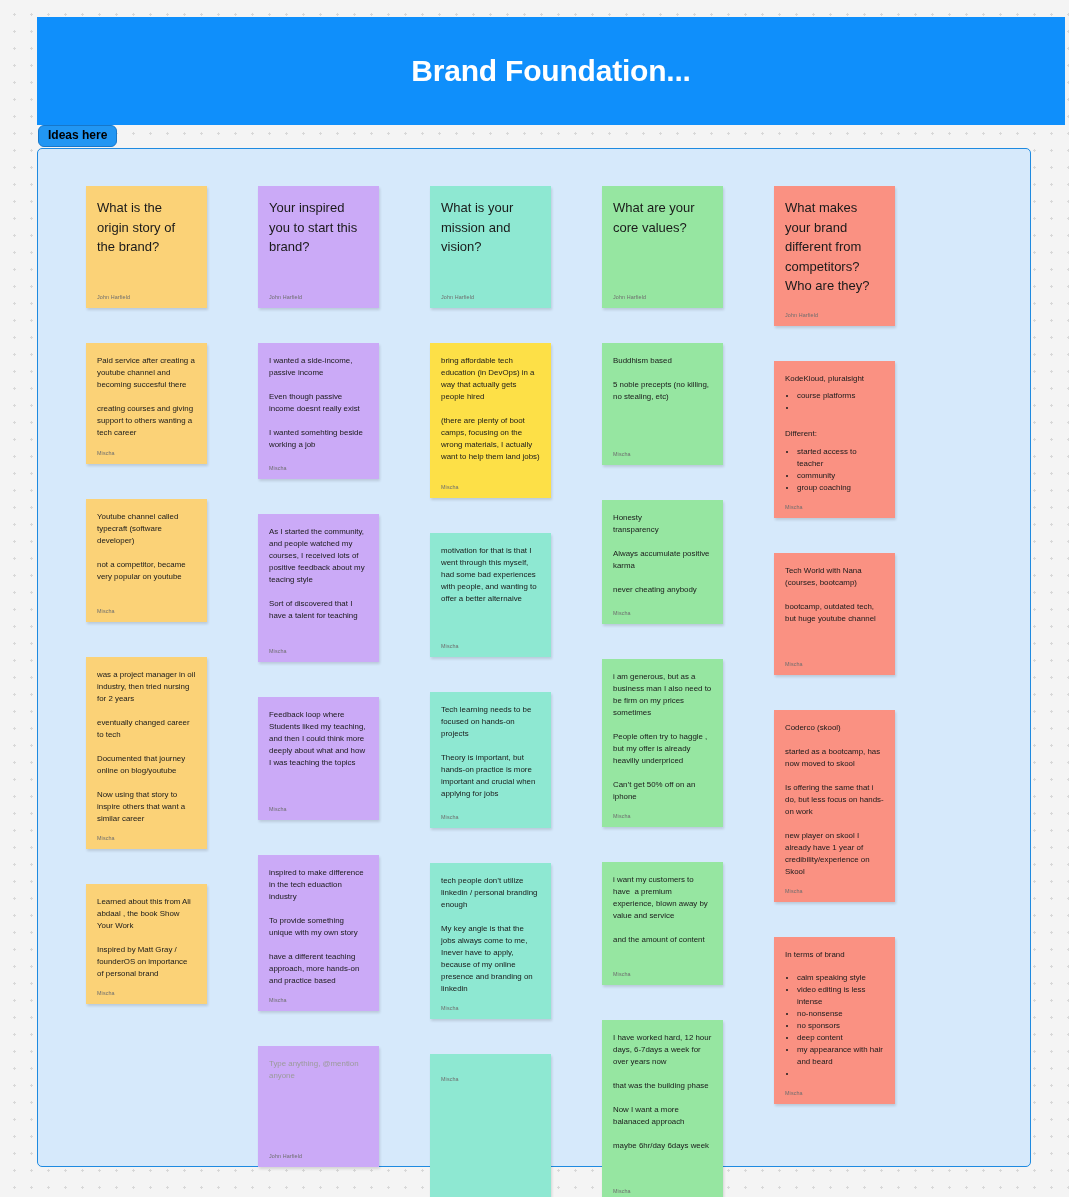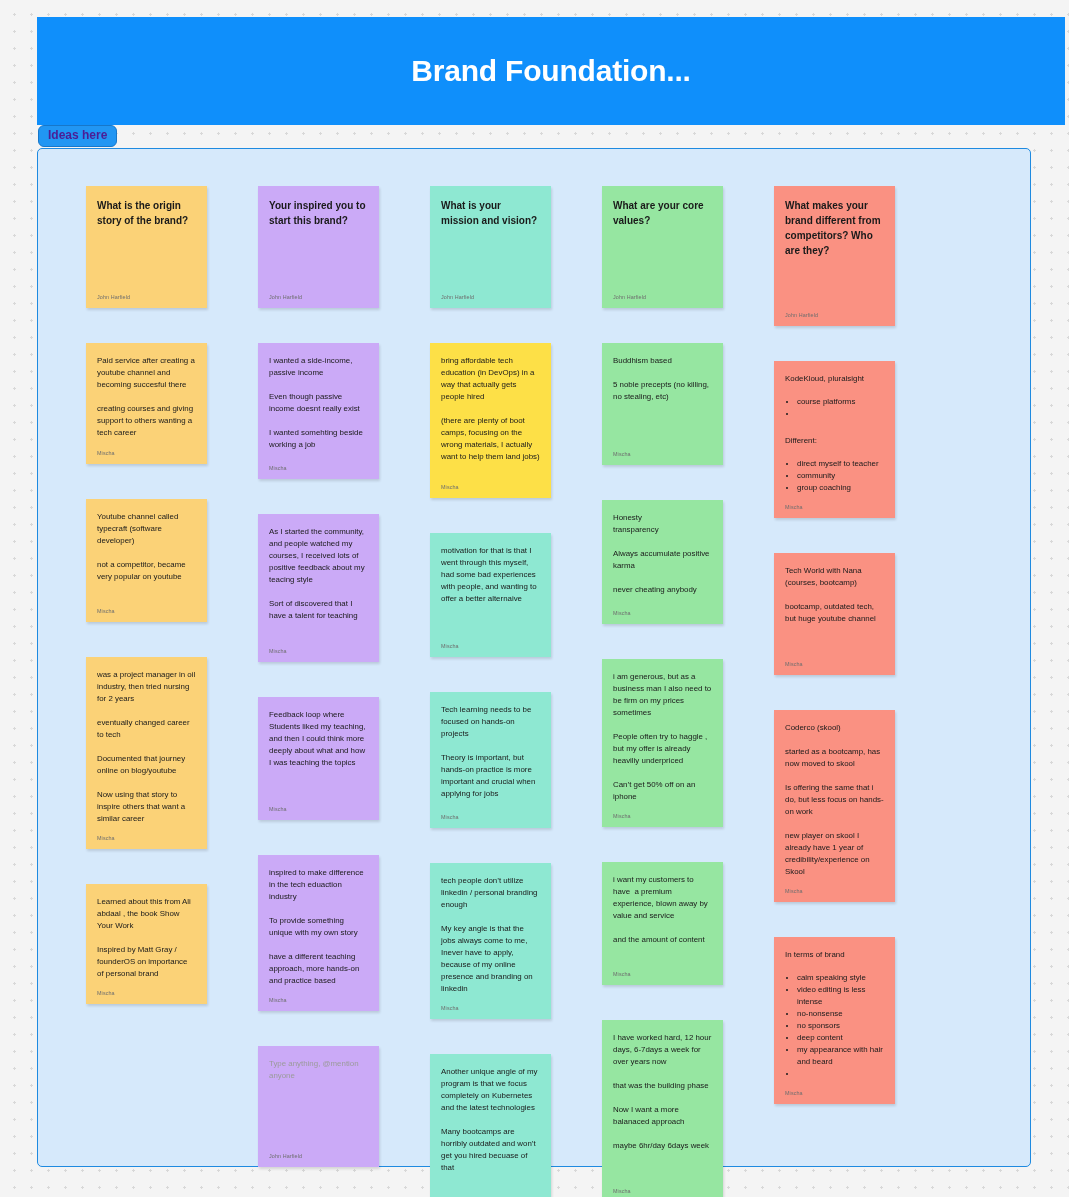--- a/index.html
+++ b/index.html
@@ -37,21 +37,21 @@
     font-weight: 700;
     letter-spacing: -0.2px;
   }
 
   
   .frame-label {
     position: absolute;
     left: 38px;
     top: 125px;
     background: #2196f3;
-    color: #4c1d95;
+    color: #000000;
     font-size: 12px;
     font-weight: 700;
     padding: 3px 9px 4px 9px;
     border-radius: 6px;
     border: 1.3px solid #1777c9;
     line-height: 1.1;
     z-index: 5;
     white-space: nowrap;
   }
 
@@ -94,22 +94,22 @@
     color: #1a1a1a;
   }
   .note-body {
     font-size: 7.9px;
     line-height: 1.52;
     flex: 1 1 auto;
     white-space: pre-wrap;
     word-wrap: break-word;
   }
   .note.header .note-body {
-    font-size: 10px;
-    font-weight: 700;
+    font-size: 13px;
+    font-weight: 400;
     line-height: 1.5;
   }
   .note-author {
     font-size: 5.4px;
     color: #6e6e6e;
     margin-top: 10px;
     letter-spacing: 0.1px;
   }
   .note.placeholder .note-body {
     color: #9b9b9b;
@@ -228,23 +228,20 @@
 Theory is important, but hands-on practice is more important and crucial when applying for jobs</div>
           <div class="note-author">Mischa</div>
         </div>
         <div class="note" style="background: rgb(142, 232, 210); min-height: 156px; margin-top: 35px;">
           <div class="note-body">tech people don’t utilize linkedin / personal branding enough
 
 My key angle is that the jobs always come to me, Inever have to apply, because of my online presence and branding on linkedin</div>
           <div class="note-author">Mischa</div>
         </div>
         <div class="note" style="background: rgb(142, 232, 210); min-height: 156px; margin-top: 35px;">
-          <div class="note-body">Another unique angle of my program is that we focus completely on Kubernetes and the latest technologies
-
-Many bootcamps are horribly outdated and won’t get you hired becuase of that</div>
           <div class="note-author">Mischa</div>
         </div>
       </div>
       <div class="column">
         <div class="note header" style="background: rgb(150, 230, 161); min-height: 122px;">
           <div class="note-body">What are your core values?</div>
           <div class="note-author">John Harfield</div>
         </div>
         <div class="note" style="background: rgb(150, 230, 161); min-height: 122px; margin-top: 35px;">
           <div class="note-body">Buddhism based
@@ -292,21 +289,21 @@
           <div class="note-author">John Harfield</div>
         </div>
         <div class="note" style="background: rgb(250, 145, 130); min-height: 157px; margin-top: 35px;">
           <div class="note-body">KodeKloud, pluralsight</div>
           <ul class="note-list">
             <li>course platforms</li>
             <li class="empty"></li>
           </ul>
           <div class="note-body" style="margin-top: 14px;">Different:</div>
           <ul class="note-list">
-            <li>direct myself to teacher</li>
+            <li>started access to teacher</li>
             <li>community</li>
             <li>group coaching</li>
           </ul>
           <div class="note-author">Mischa</div>
         </div>
         <div class="note" style="background: rgb(250, 145, 130); min-height: 122px; margin-top: 35px;">
           <div class="note-body">Tech World with Nana (courses, bootcamp)
 
 bootcamp, outdated tech, but huge youtube channel</div>
           <div class="note-author">Mischa</div>

